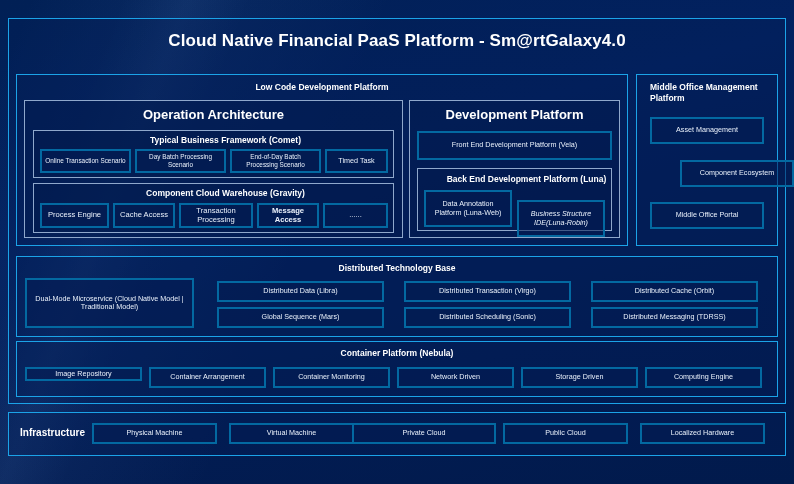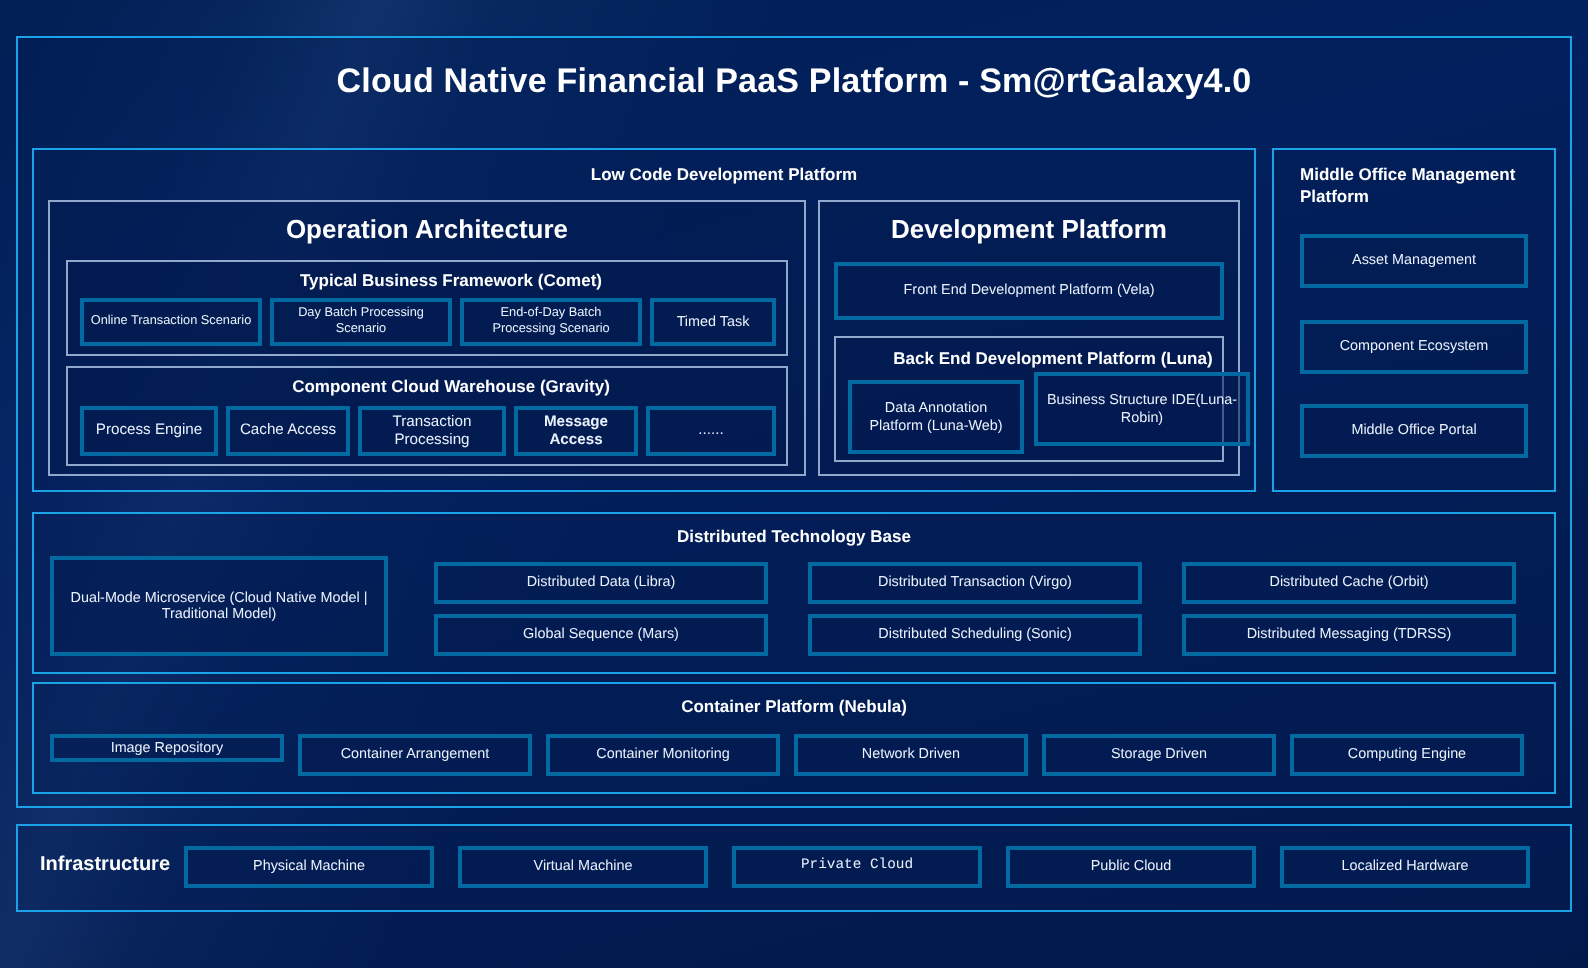--- a/index.html
+++ b/index.html
@@ -104,21 +104,21 @@
 <div id="bg-sheen"></div>
 <div id="bg-sheen2"></div>
 
 <div id="page">
 
   <div class="frame" style="left:8px; top:18px; width:778px; height:386px;"></div>
 
   <div id="main-title">Cloud Native Financial PaaS Platform - Sm@rtGalaxy4.0</div>
 
   <div class="frame" style="left:16px; top:74px; width:612px; height:172px;"></div>
-  <div class="heading t-sec" style="left:16px; top:82px; width:612px;margin-left:40px;">Low Code Development Platform</div>
+  <div class="heading t-sec" style="left:16px; top:82px; width:612px;">Low Code Development Platform</div>
 
   <div class="panel" style="left:24px; top:100px; width:379px; height:138px;"></div>
   <div class="heading t-big" style="left:24px; top:107px; width:379px;">Operation Architecture</div>
 
   <div class="panel" style="left:33px; top:130px; width:361px; height:48px;"></div>
   <div class="heading t-mid" style="left:33px; top:135px; width:361px;">Typical Business Framework (Comet)</div>
 
   <div class="node t-node-sm" style="left:40px; top:149px; width:91px; height:24px;">Online Transaction Scenario</div>
   <div class="node t-node-sm" style="left:135px; top:149px; width:91px; height:24px;">Day Batch Processing Scenario</div>
   <div class="node t-node-sm" style="left:230px; top:149px; width:91px; height:24px;">End-of-Day Batch Processing Scenario</div>
@@ -135,27 +135,27 @@
 
   <div class="panel" style="left:409px; top:100px; width:211px; height:138px;"></div>
   <div class="heading t-big" style="left:409px; top:107px; width:211px;">Development Platform</div>
 
   <div class="node t-node-md" style="left:417px; top:131px; width:195px; height:29px;">Front End Development Platform (Vela)</div>
 
   <div class="panel" style="left:417px; top:168px; width:195px; height:63px;"></div>
   <div class="heading t-mid" style="left:417px; top:174px; width:195px;">Back End Development Platform (Luna)</div>
 
   <div class="node t-node-md" style="left:424px; top:190px; width:88px; height:37px;">Data Annotation Platform (Luna-Web)</div>
-  <div class="node t-node-md" style="left:517px; top:186px; width:108px; height:37px;">Business Structure IDE(Luna-Robin)</div>
+  <div class="node t-node-md" style="left:517px; top:200px; width:88px; height:37px;font-style:italic;">Business Structure IDE(Luna-Robin)</div>
 
   <div class="frame" style="left:636px; top:74px; width:142px; height:172px;"></div>
   <div class="heading-left t-sec" style="left:650px; top:82px; width:118px; line-height:1.35;">Middle Office Management Platform</div>
 
   <div class="node t-node-md" style="left:650px; top:117px; width:114px; height:27px;">Asset Management</div>
-  <div class="node t-node-md" style="left:650px; top:160px; width:114px; height:27px;">Component Ecosystem</div>
+  <div class="node t-node-md" style="left:680px; top:160px; width:114px; height:27px;">Component Ecosystem</div>
   <div class="node t-node-md" style="left:650px; top:202px; width:114px; height:27px;">Middle Office Portal</div>
 
   <div class="frame" style="left:16px; top:256px; width:762px; height:81px;"></div>
   <div class="heading t-sec" style="left:16px; top:263px; width:762px;">Distributed Technology Base</div>
 
   <div class="node t-node-md" style="left:25px; top:278px; width:169px; height:50px;">Dual-Mode Microservice (Cloud Native Model | Traditional Model)</div>
 
   <div class="node t-node-md" style="left:217px; top:281px; width:167px; height:21px;">Distributed Data (Libra)</div>
   <div class="node t-node-md" style="left:404px; top:281px; width:167px; height:21px;">Distributed Transaction (Virgo)</div>
   <div class="node t-node-md" style="left:591px; top:281px; width:167px; height:21px;">Distributed Cache (Orbit)</div>
@@ -172,17 +172,17 @@
   <div class="node t-node-md" style="left:273px; top:367px; width:117px; height:21px;">Container Monitoring</div>
   <div class="node t-node-md" style="left:397px; top:367px; width:117px; height:21px;">Network Driven</div>
   <div class="node t-node-md" style="left:521px; top:367px; width:117px; height:21px;">Storage Driven</div>
   <div class="node t-node-md" style="left:645px; top:367px; width:117px; height:21px;">Computing Engine</div>
 
   <div class="frame" style="left:8px; top:412px; width:778px; height:44px;"></div>
   <div class="heading-left t-infra" style="left:20px; top:427px;">Infrastructure</div>
 
   <div class="node t-node-md" style="left:92px; top:423px; width:125px; height:21px;">Physical Machine</div>
   <div class="node t-node-md" style="left:229px; top:423px; width:125px; height:21px;">Virtual Machine</div>
-  <div class="node t-node-md" style="left:366px; top:423px; width:125px; height:21px;font-family:Liberation Mono, monospace;">Private Cloud</div>
+  <div class="node t-node-md" style="left:352px; top:423px; width:144px; height:21px;">Private Cloud</div>
   <div class="node t-node-md" style="left:503px; top:423px; width:125px; height:21px;">Public Cloud</div>
   <div class="node t-node-md" style="left:640px; top:423px; width:125px; height:21px;">Localized Hardware</div>
 
 </div>
 
 </body></html>

